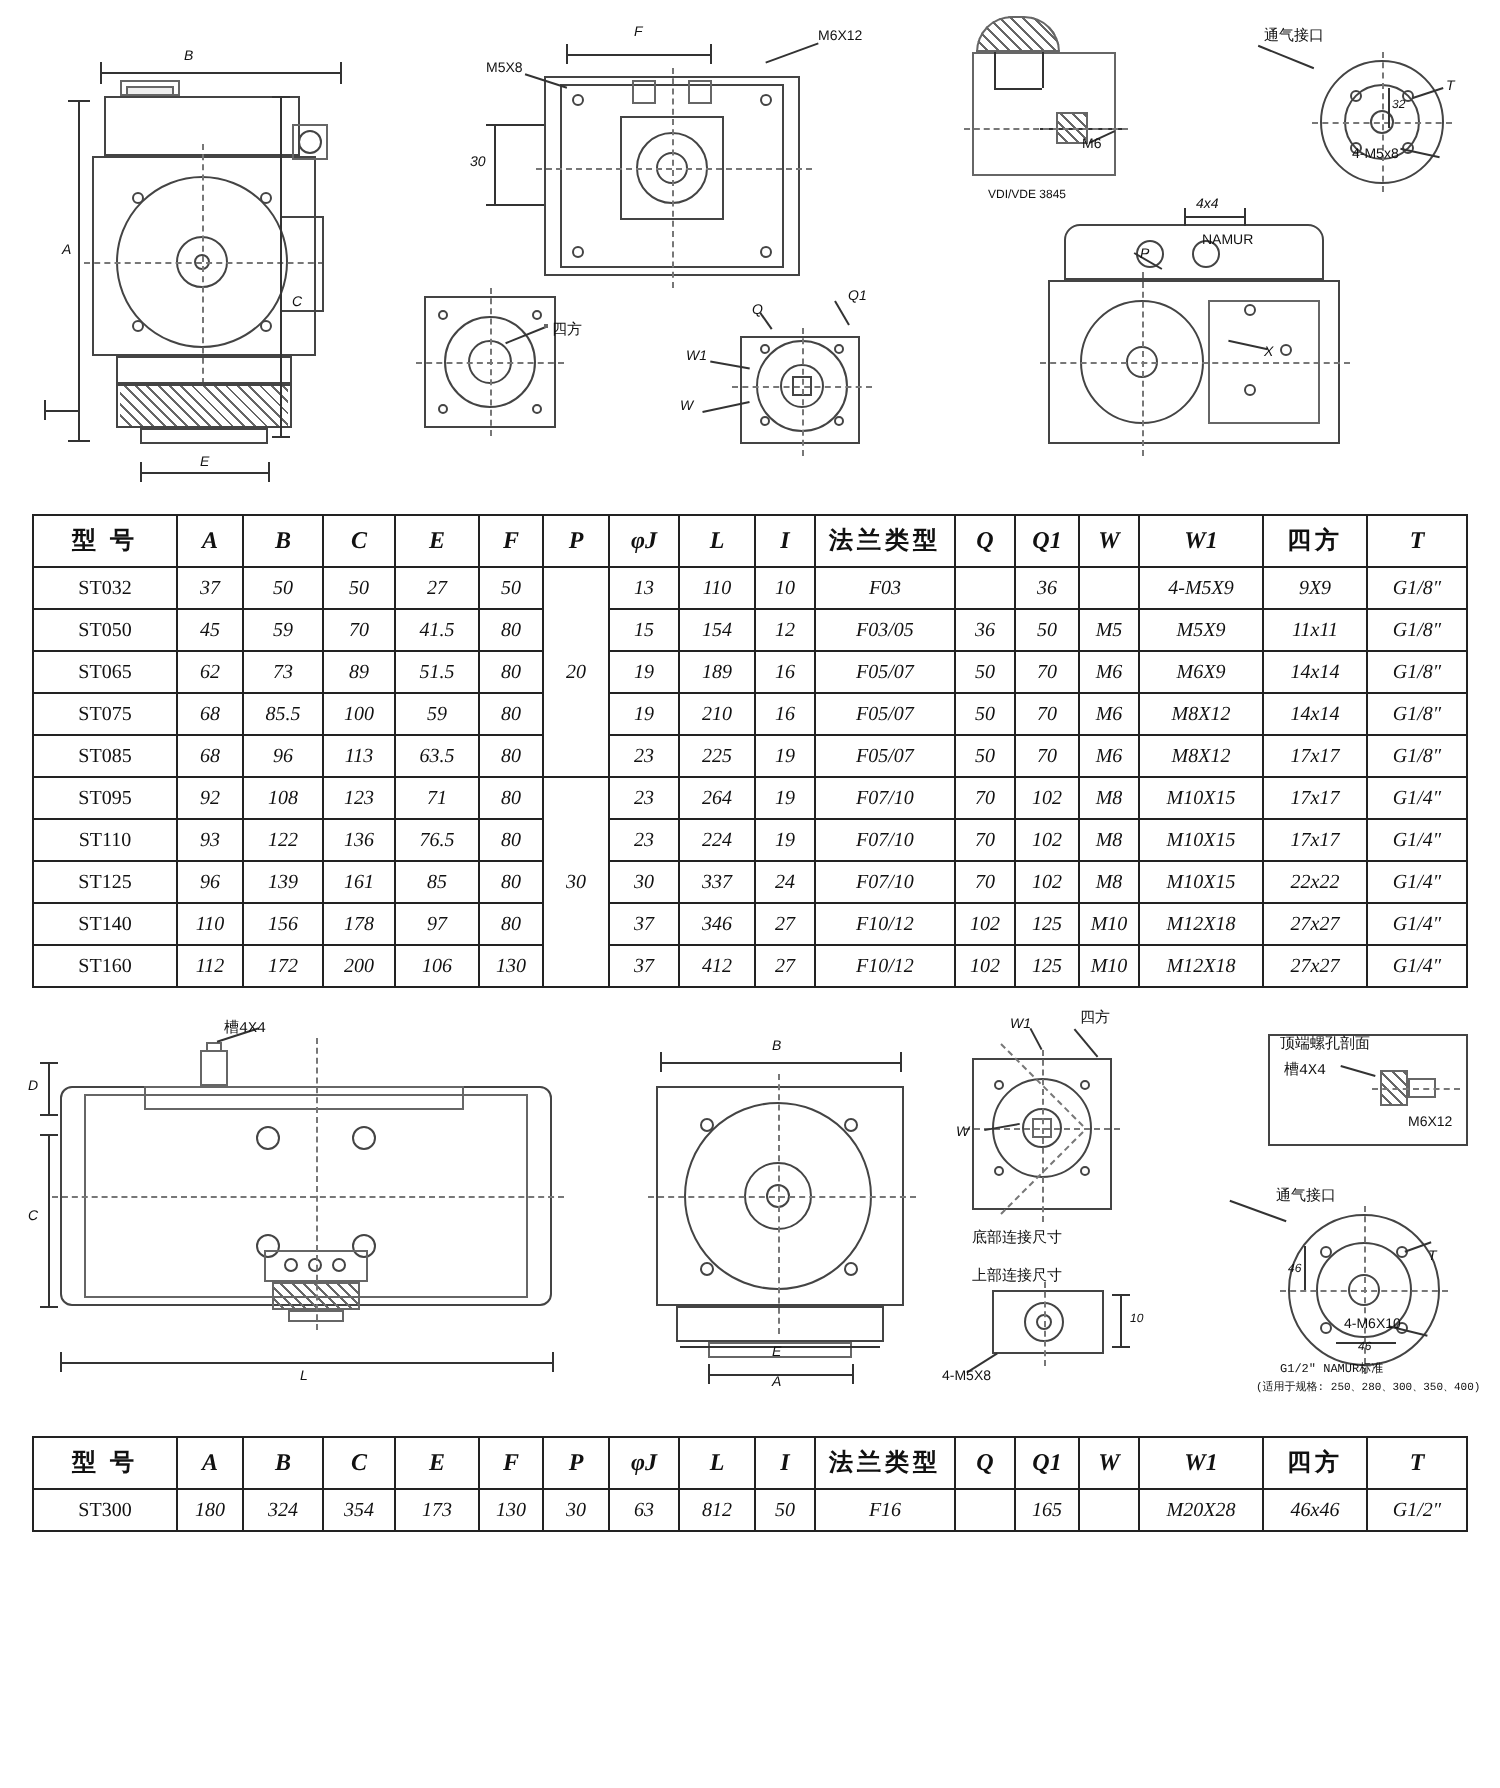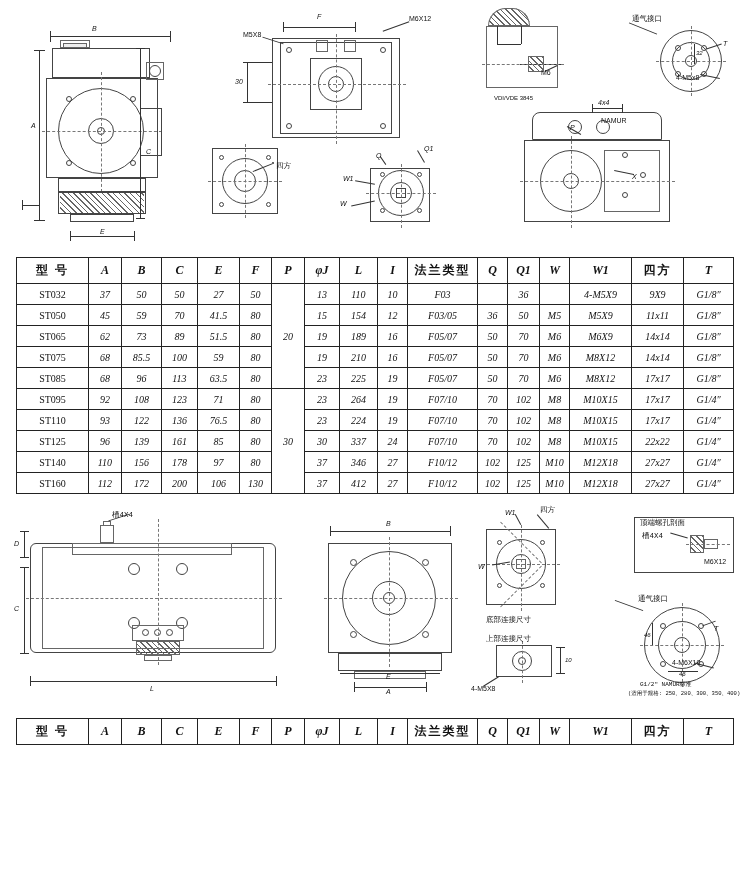--- a/index.html
+++ b/index.html
@@ -636,16 +636,35 @@
         <th class="model" style="width:70px;">法兰类型</th>
         <th style="width:30px;">Q</th>
         <th style="width:32px;">Q1</th>
         <th style="width:30px;">W</th>
         <th style="width:62px;">W1</th>
         <th class="model" style="width:52px;">四方</th>
         <th style="width:50px;">T</th>
       </tr>
     </thead>
     <tbody>
+      <tr>
+        <td class="model">ST300</td>
+        <td>180</td>
+        <td>324</td>
+        <td>354</td>
+        <td>173</td>
+        <td>130</td>
+        <td>30</td>
+        <td>63</td>
+        <td>812</td>
+        <td>50</td>
+        <td>F16</td>
+        <td></td>
+        <td>165</td>
+        <td></td>
+        <td>M20X28</td>
+        <td>46x46</td>
+        <td>G1/2″</td>
+      </tr>
     </tbody>
   </table>
 
 </div>
 
 </body></html>

